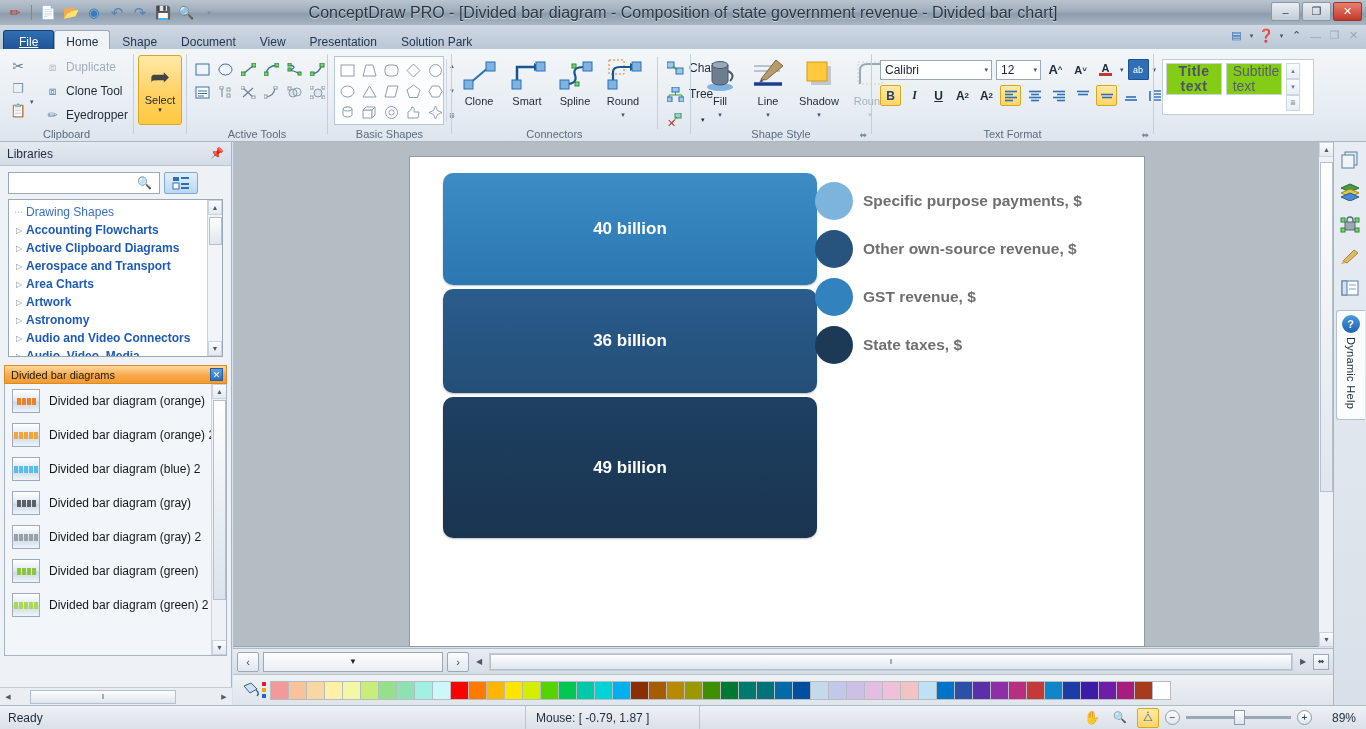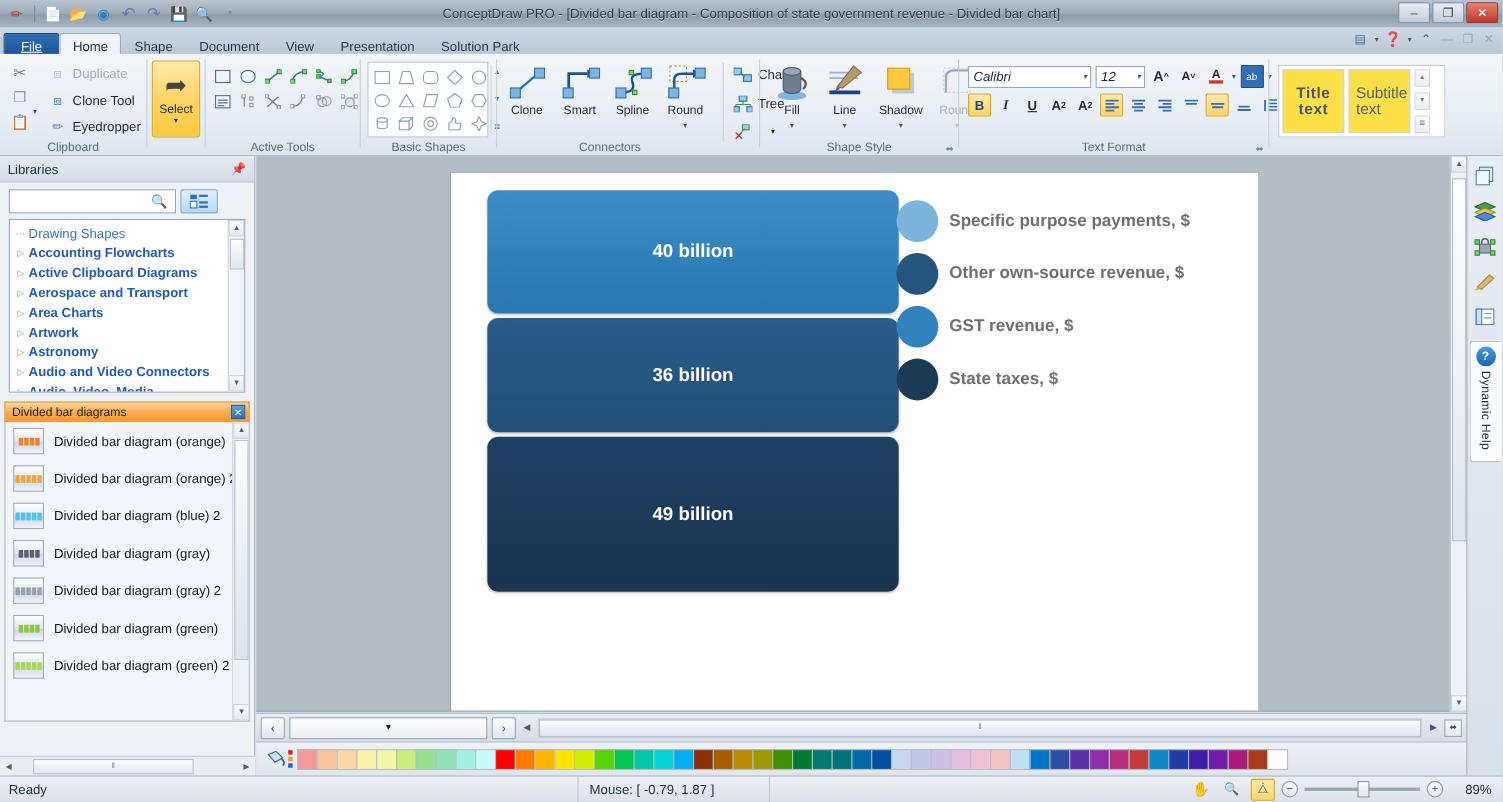--- a/index.html
+++ b/index.html
@@ -19,21 +19,21 @@
     display: flex; align-items: center;
   }
   .qat { display: flex; align-items: center; gap: 3px; padding-left: 5px; height: 25px; }
   .qicon {
     width: 20px; height: 20px; display: flex; align-items: center; justify-content: center;
     font-size: 13px; line-height: 1;
   }
   .qsep { width: 1px; height: 15px; background: #7b8a99; margin: 0 3px; }
   .titletext {
     position: absolute; left: 0; right: 0; text-align: center;
-    font-size: 12px; color: #2b3540; line-height: 25px;
+    font-size: 16px; color: #2b3540; line-height: 25px;
     text-shadow: 0 1px 0 rgba(255,255,255,.55);
     pointer-events: none;
   }
   .wbtns { position: absolute; right: 4px; top: 2px; display: flex; gap: 2px; }
   .wbtn {
     width: 29px; height: 19px; border: 1px solid #8a97a4; border-radius: 2px;
     background: linear-gradient(180deg,#e9eef3,#c3ccd6);
     display: flex; align-items: center; justify-content: center;
     font-size: 11px; color: #39424c;
   }
@@ -103,37 +103,37 @@
   .spin { display:flex; flex-direction: column; justify-content: space-between; width: 13px; border-left: 1px solid #cdd8e4; padding-left:2px;}
   .spin span { font-size: 7px; color: #4f5f72; line-height: 13px; text-align:center; }
 
   .dtoolgrid { display: grid; grid-template-columns: repeat(6, 23px); grid-auto-rows: 23px; }
   .dtoolgrid > div { display:flex; align-items:center; justify-content:center; }
 
   
   .fontbox, .sizebox {
     height: 20px; border: 1px solid #9aa9b8; background:#fff;
     display: flex; align-items: center; font-size: 12px; color:#1b2530;
-    padding-left: 4px; position: relative; font-style: italic;
+    padding-left: 4px; position: relative;
   }
   .fontbox { width: 112px; }
   .sizebox { width: 45px; }
   .cbarrow { position: absolute; right: 3px; font-size: 7px; color: #46536a; }
   .fmtbtn {
     width: 21px; height: 21px; display:flex; align-items:center; justify-content:center;
     font-size: 12px; color:#1d2a38; border: 1px solid transparent; border-radius:2px;
   }
   .fmtbtn.on { border-color:#d9a81c; background: linear-gradient(180deg,#ffeaa8,#ffd469); }
 
   .stylebox {
     border: 1px solid #c3cdd9; background: #fff; display:flex; align-items: stretch;
     padding: 3px; gap: 4px;
   }
   .stylecard {
-    border: 1px solid #c9d2dc; background: #fde047; width: 56px; height: 58px;
+    border: 1px solid #c9d2dc; background: #84cc16; width: 56px; height: 32px;
     display:flex; align-items:center; justify-content:center; text-align:center;
     line-height: 15px; color:#565f6b;
   }
   .stylecard.title { font-weight: bold; font-size: 14px; letter-spacing:.5px; color:#4c5560; }
   .stylecard.sub { font-size: 14px; }
   .stylescroll { display:flex; flex-direction:column; justify-content: space-between; width: 14px; }
   .stylescroll span { font-size:7px; color:#6d7b8c; text-align:center; line-height:14px; border:1px solid #cdd7e2; background: linear-gradient(180deg,#fbfcfe,#e8eef4); }
 
   
   .leftpanel {

